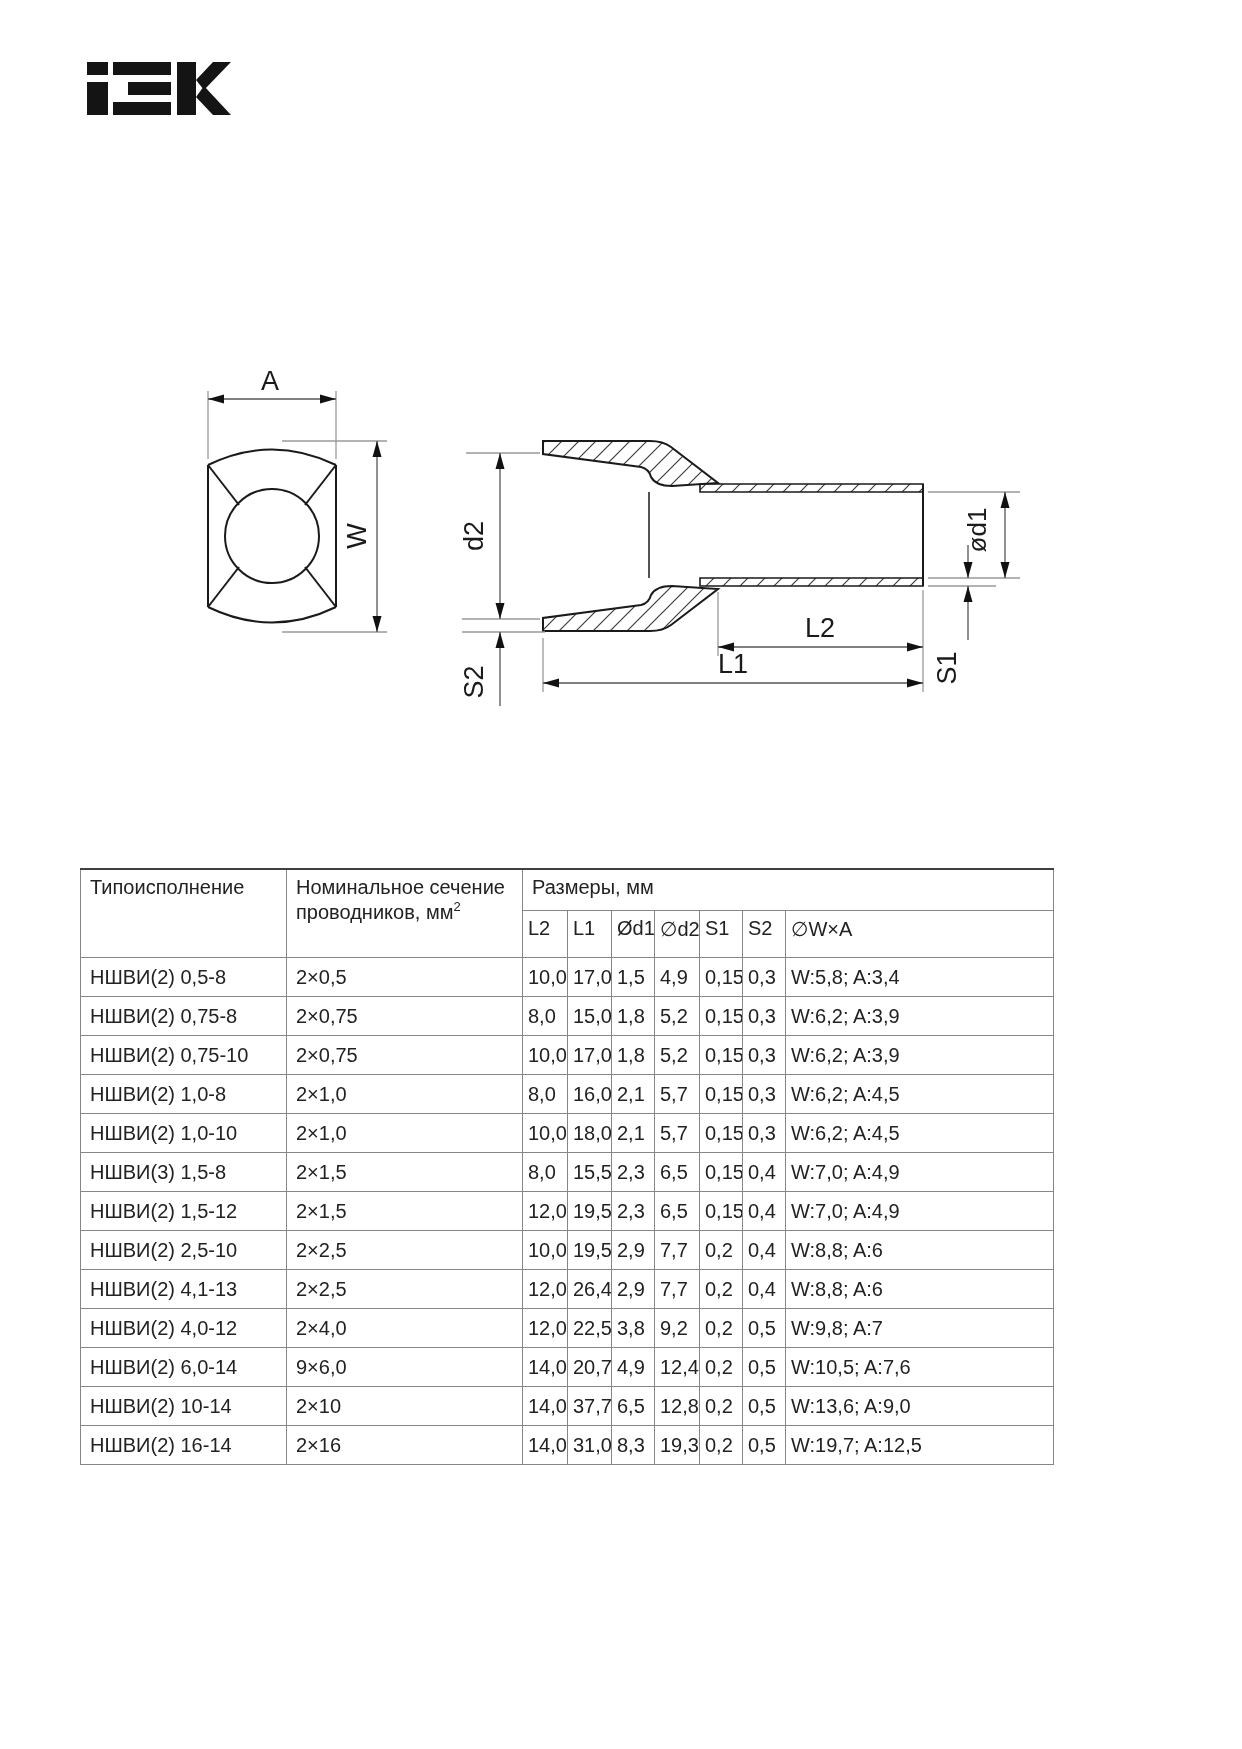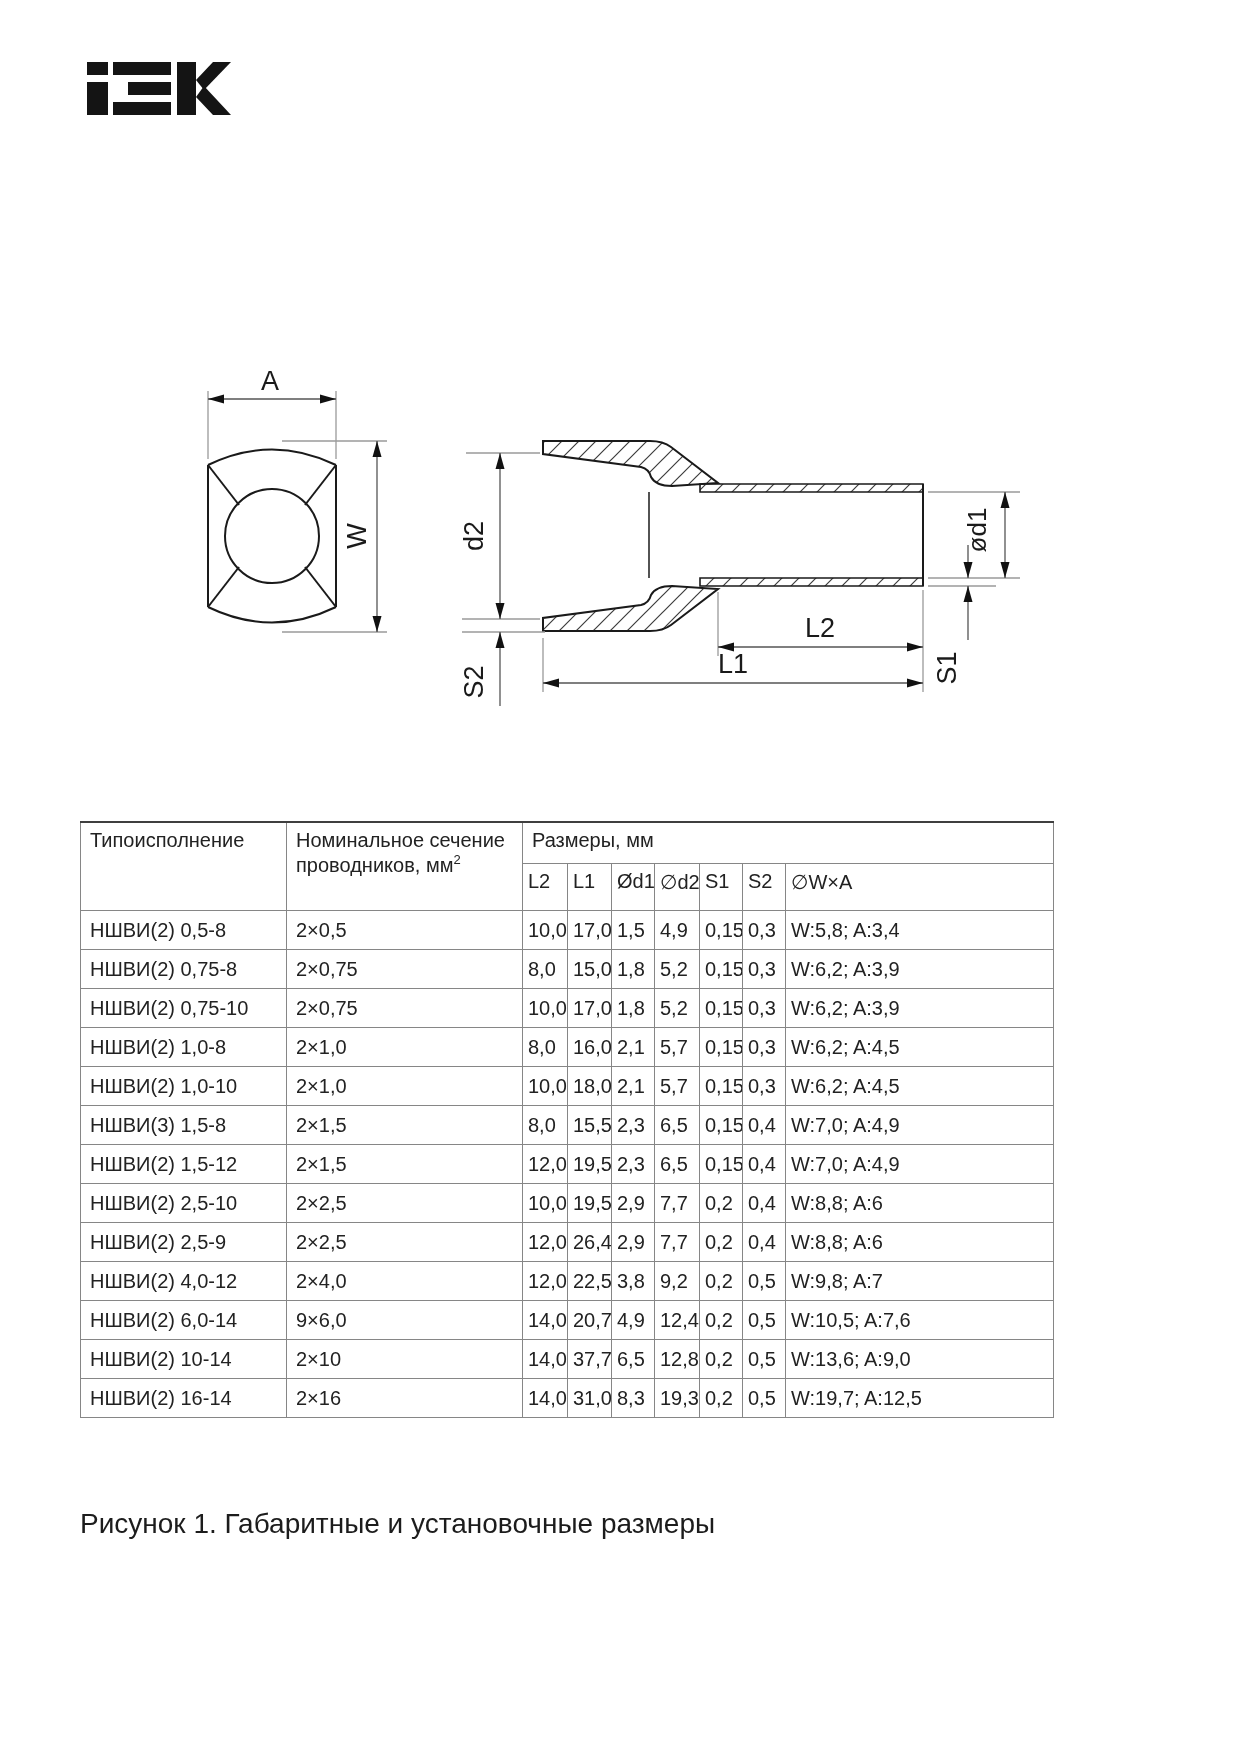--- a/index.html
+++ b/index.html
@@ -6,21 +6,21 @@
   .page{
     position:relative;
     width:1242px;height:1749px;
     background:#ffffff;
     font-family:"Liberation Sans","DejaVu Sans",sans-serif;
     color:#1c1c1c;
     overflow:hidden;
   }
   .drawing-layer{position:absolute;left:0;top:0;}
   .dims-table{
-    position:absolute;left:80px;top:821px;
+    position:absolute;left:80px;top:868px;
     width:973px;
     border-collapse:collapse;
     table-layout:fixed;
     font-size:20px;
     color:#222222;
   }
   .dims-table th,.dims-table td{
     border:1px solid #868686;
     font-weight:normal;
     text-align:left;
@@ -270,21 +270,21 @@
           <td>2×2,5</td>
           <td class="num">10,0</td>
           <td class="num">19,5</td>
           <td class="num">2,9</td>
           <td class="num">7,7</td>
           <td class="num">0,2</td>
           <td class="num">0,4</td>
           <td class="num">W:8,8; A:6</td>
         </tr>
         <tr>
-          <td>НШВИ(2) 2,5-9</td>
+          <td>НШВИ(2) 4,1-13</td>
           <td>2×2,5</td>
           <td class="num">12,0</td>
           <td class="num">26,4</td>
           <td class="num">2,9</td>
           <td class="num">7,7</td>
           <td class="num">0,2</td>
           <td class="num">0,4</td>
           <td class="num">W:8,8; A:6</td>
         </tr>
         <tr>
@@ -327,15 +327,14 @@
           <td class="num">31,0</td>
           <td class="num">8,3</td>
           <td class="num">19,3</td>
           <td class="num">0,2</td>
           <td class="num">0,5</td>
           <td class="num">W:19,7; A:12,5</td>
         </tr>
       </tbody>
   </table>
 
-  <div class="caption">Рисунок 1. Габаритные и установочные размеры</div>
 
 </div>
 
 </body></html>

